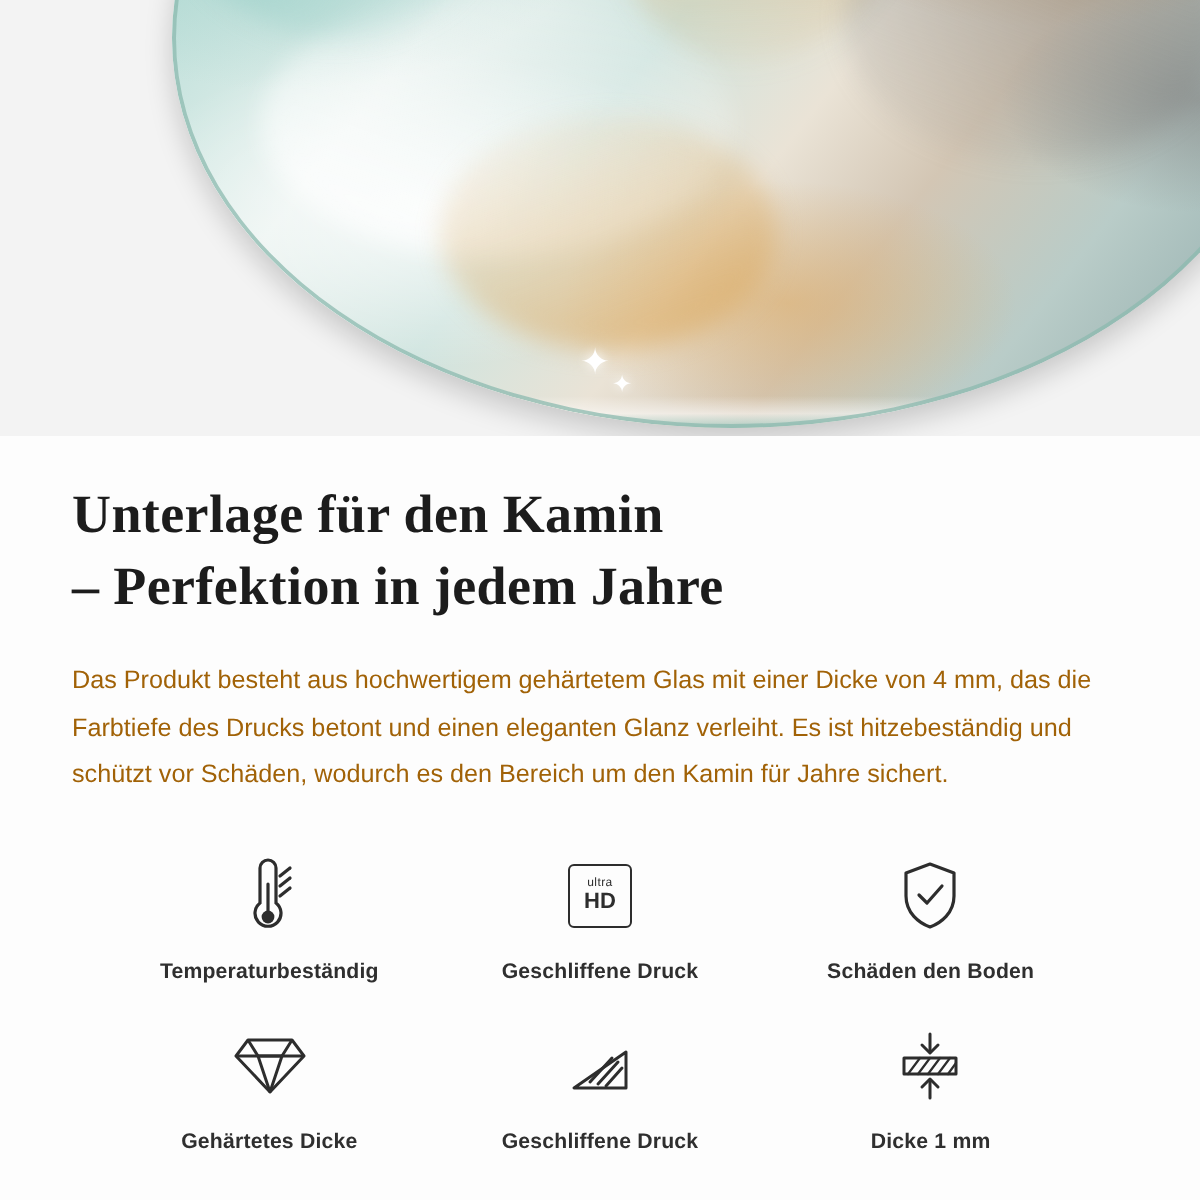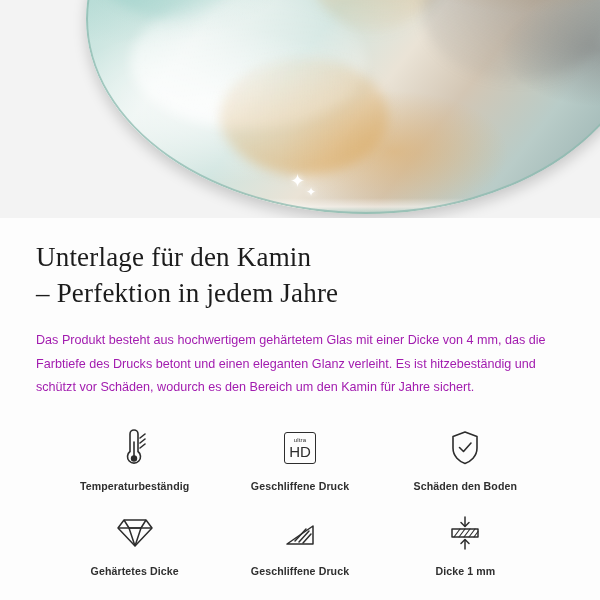--- a/index.html
+++ b/index.html
@@ -86,32 +86,32 @@
   }
   .sp1 { left: 290px; top: 172px; }
   .sp2 { left: 306px; top: 186px; font-size: 12px; }
 
   
   .content {
     padding: 22px 36px 0 36px;
   }
   h1.title {
     font-family: "Liberation Serif", serif;
-    font-weight: 400;
+    font-weight: 700;
     font-size: 27px;
     line-height: 1.32;
     color: #1c1c1c;
     margin: 0 0 18px 0;
     letter-spacing: 0.2px;
   }
   h1.title .line2 { display: block; }
   p.lede {
     font-size: 12.6px;
     line-height: 1.85;
-    color: #a21caf;
+    color: #a16207;
     margin: 0;
     max-width: 512px;
   }
 
   
   .features {
     margin-top: 26px;
     display: grid;
     grid-template-columns: repeat(3, 1fr);
     row-gap: 18px;
@@ -149,22 +149,22 @@
     justify-content: center;
     line-height: 1;
   }
   .hd-badge .ultra {
     font-size: 6px;
     letter-spacing: 0.2px;
     color: #2d2d2d;
     margin-bottom: 1px;
   }
   .hd-badge .hd {
-    font-size: 15px;
-    font-weight: 400;
+    font-size: 11px;
+    font-weight: 700;
     color: #2d2d2d;
   }
 </style>
 </head>
 <body>
 
 <div class="page">
 
   <div class="hero">
     <div class="hero-bg"></div>

